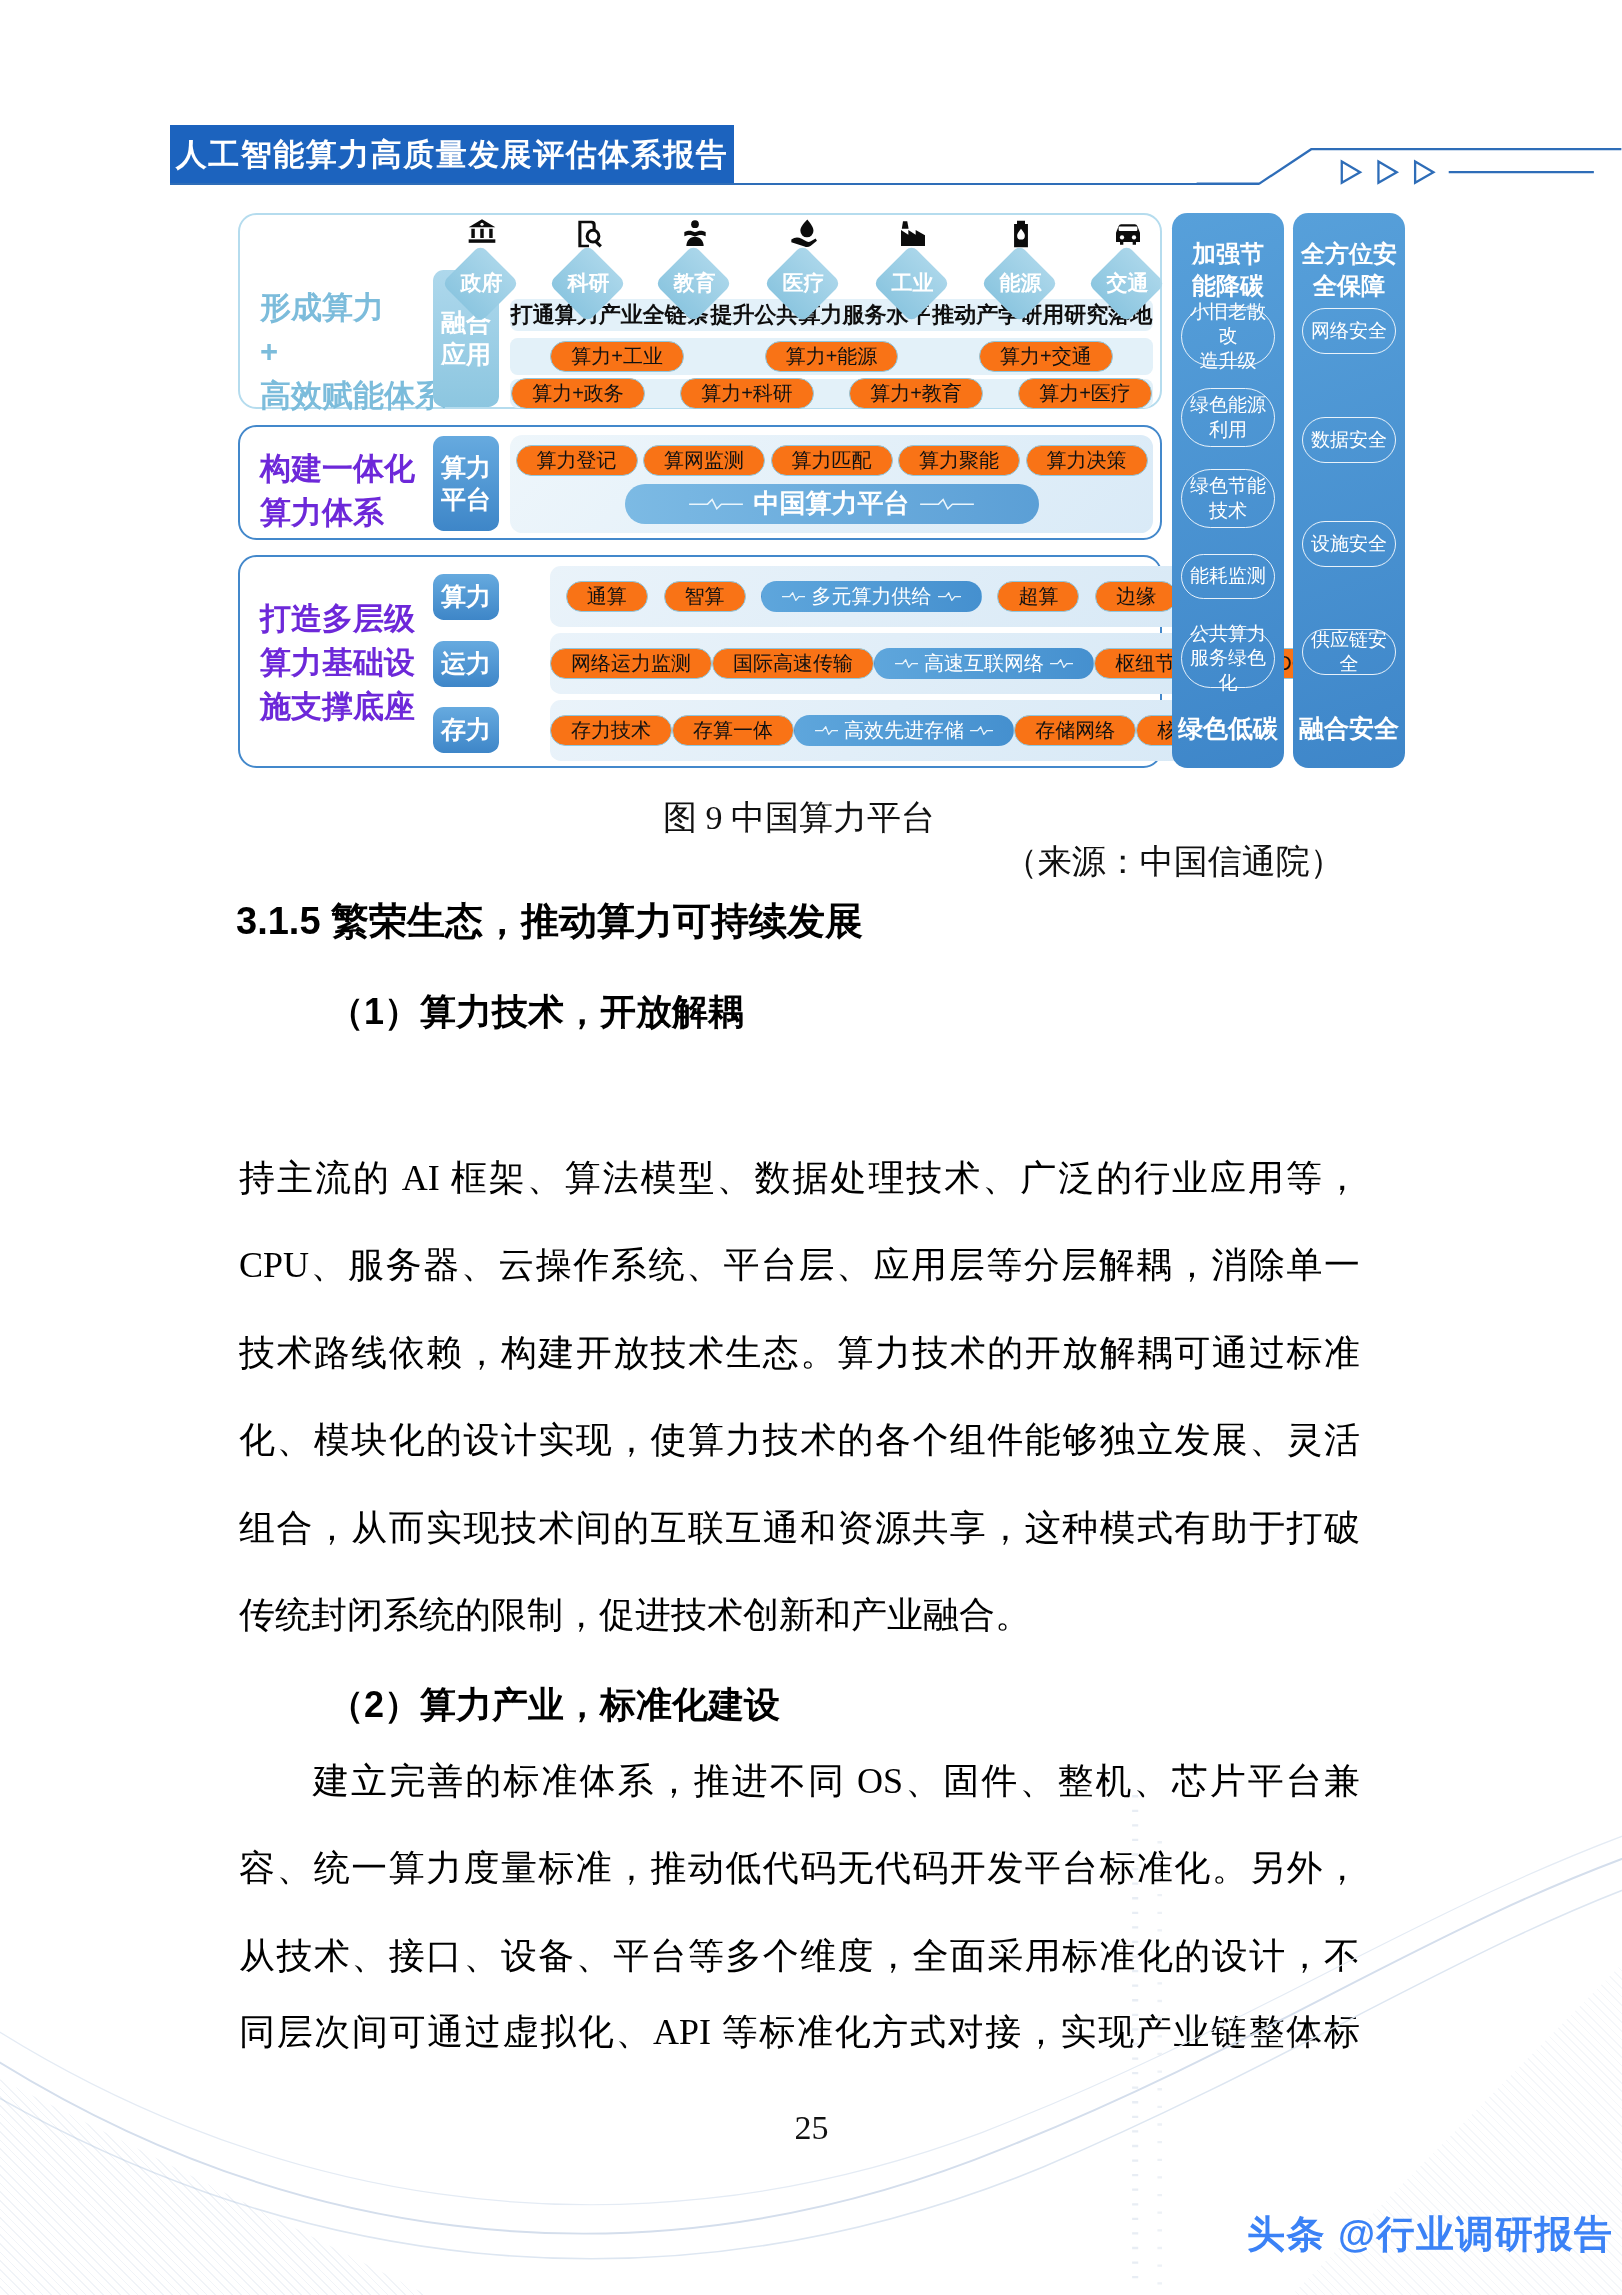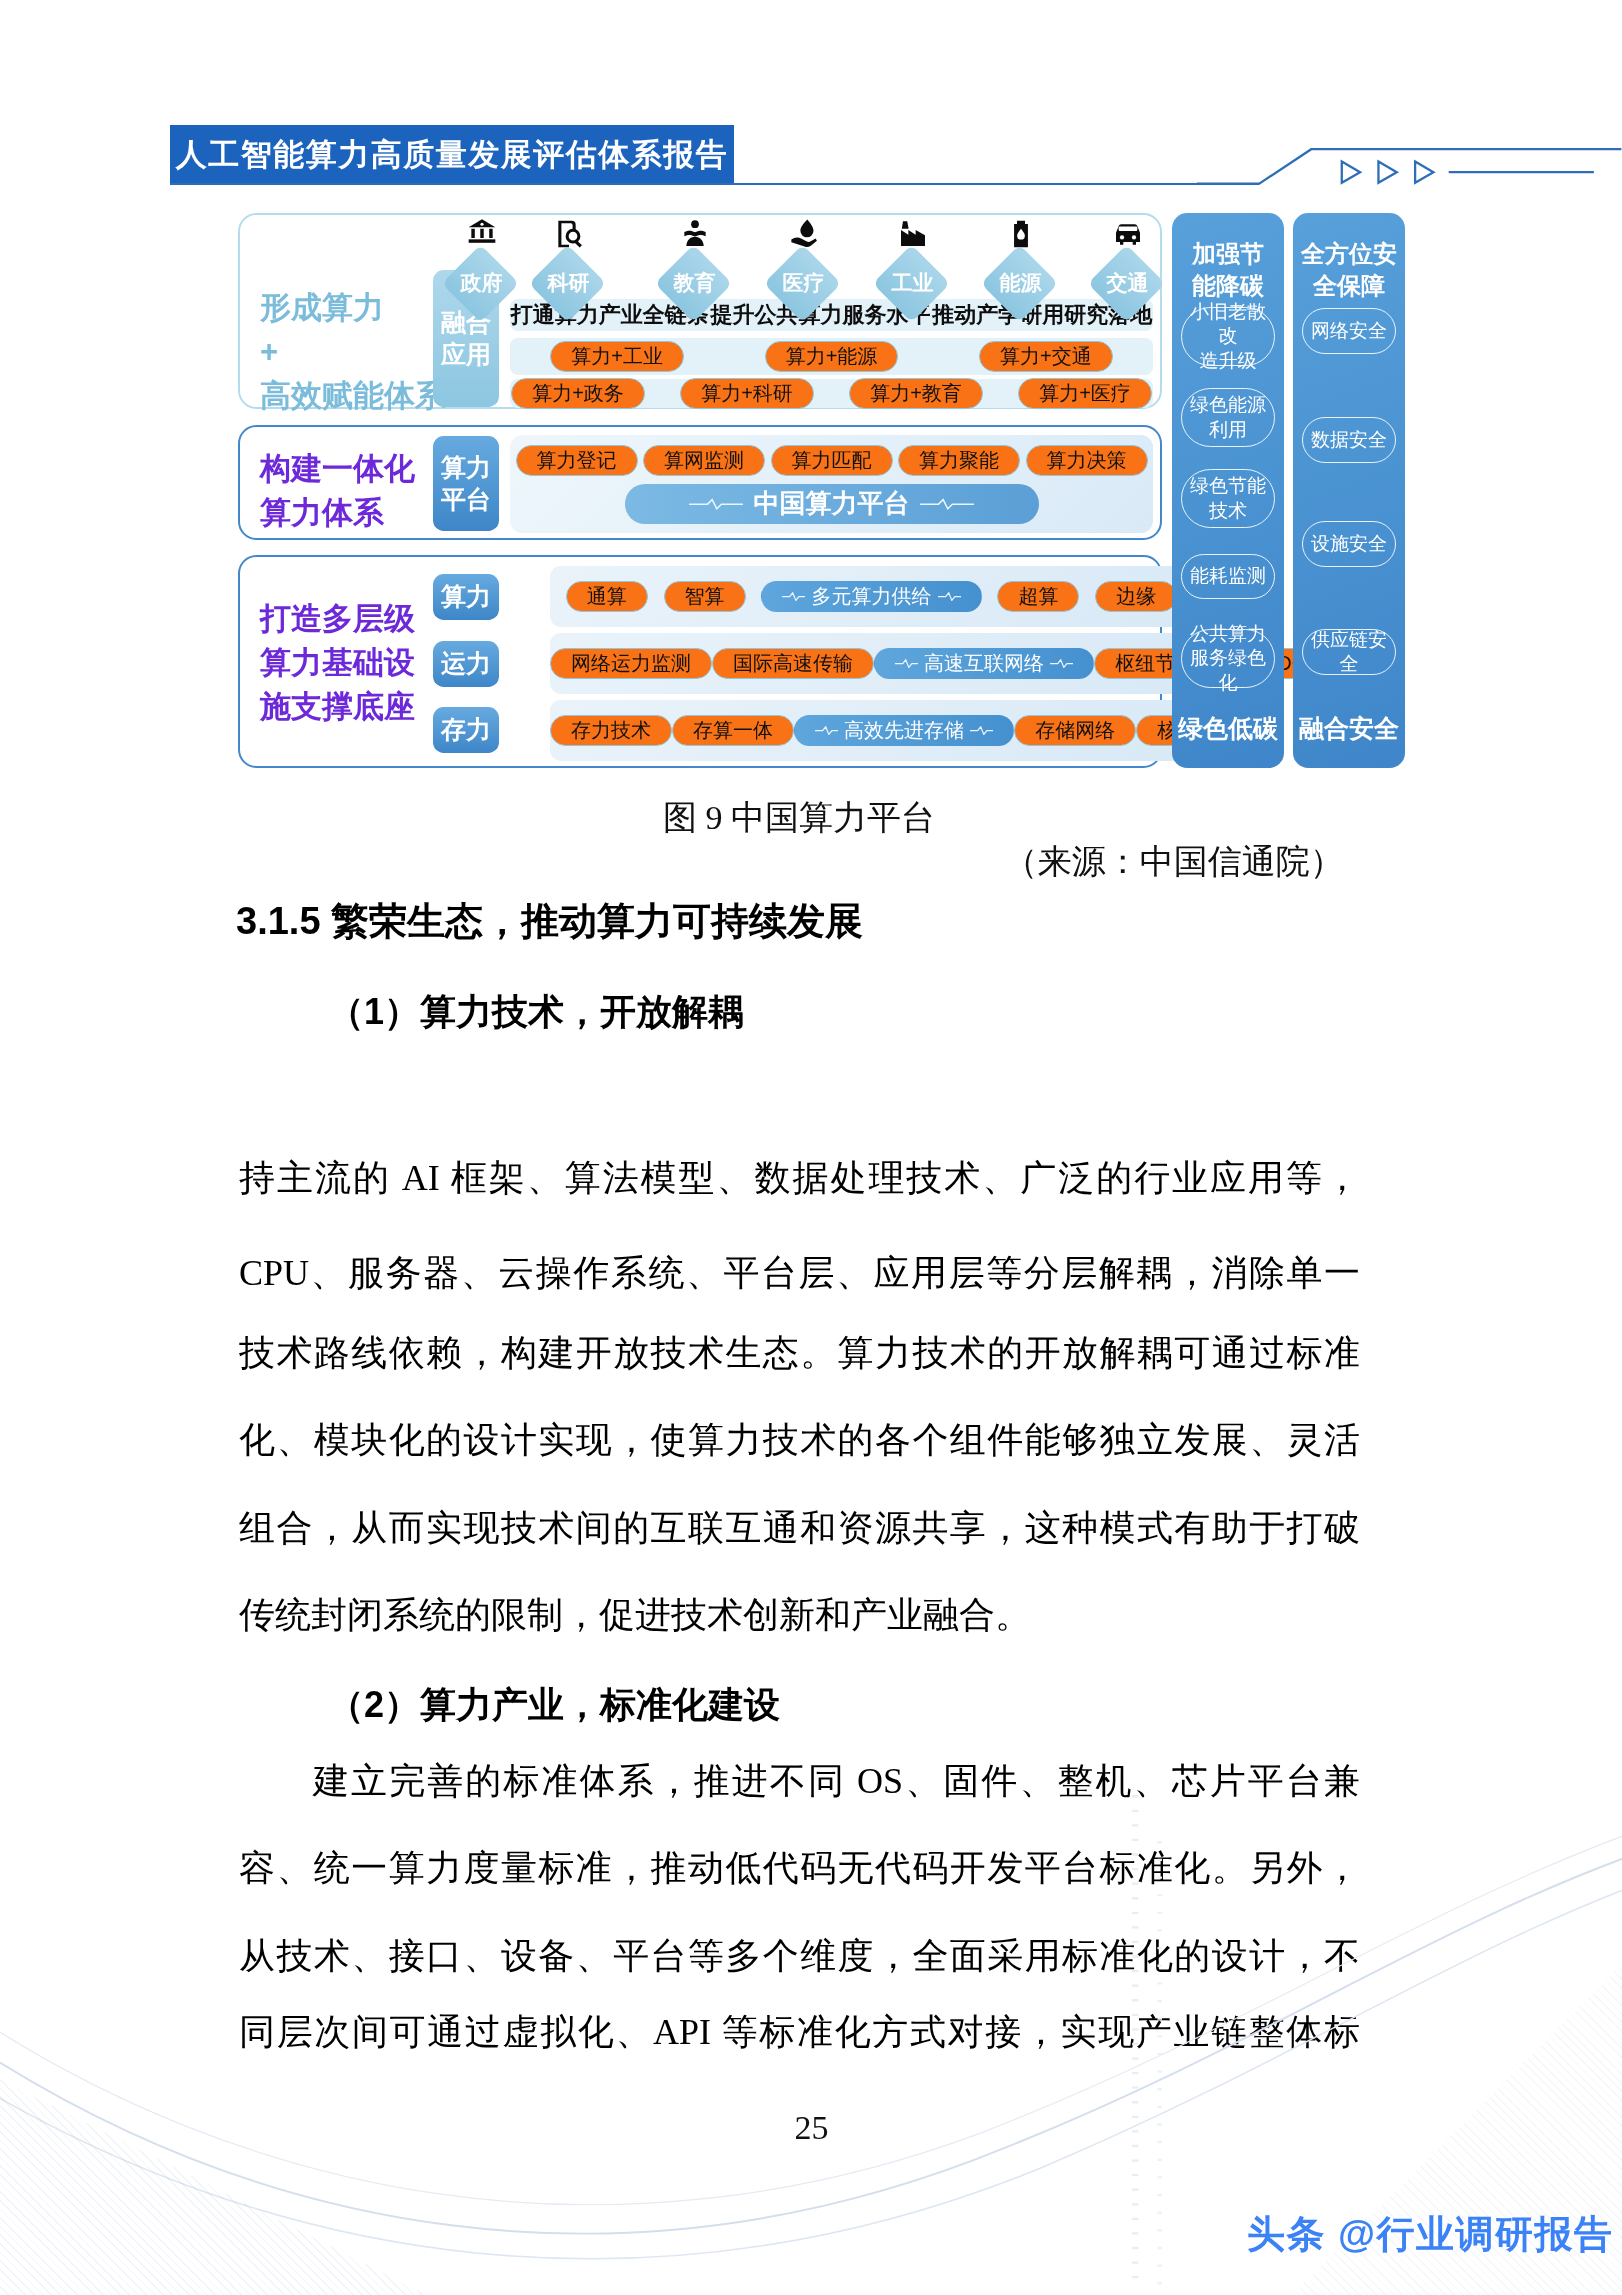--- a/index.html
+++ b/index.html
@@ -147,21 +147,21 @@
             <path d="M4 8h2.6v7H4Zm6.7 0h2.6v7h-2.6Zm6.7 0H20v7h-2.6Z"></path>
             <path d="M2 16h20v2.6H2Z"></path>
             <circle cx="12" cy="4.7" r="1.2" fill="#fff"></circle>
           </svg>
       </span>
       <span class="diamond-wrap">
           <span class="diamond"></span>
         <span class="dlabel">政府</span>
         </span>
     </div>
-    <div class="icon-node" style="left:273px;">
+    <div class="icon-node" style="left:293px;">
       <span class="glyph">
         <svg viewBox="0 0 24 24" width="32" height="32" fill="#0c0c0c">
             <path d="M4 2h10a3 3 0 0 1 3 3v4h-2.3V5.4A1.4 1.4 0 0 0 13.3 4H6.3v16H12v2H4Z"></path>
             <circle cx="15" cy="13.6" r="4.4" fill="none" stroke="#0c0c0c" stroke-width="2.3"></circle>
             <path d="m18 16.8 3.7 3.7-1.7 1.7-3.7-3.7z"></path>
           </svg>
       </span>
       <span class="diamond-wrap">
           <span class="diamond"></span>
         <span class="dlabel">科研</span>
@@ -373,21 +373,21 @@
     </div>
   </div>
 
   <div class="caption serif">图 9 中国算力平台</div>
   <div class="source serif">（来源：中国信通院）</div>
 
   <div class="h-sec">3.1.5 繁荣生态，推动算力可持续发展</div>
   <div class="h-sub" style="top:988px;">（1）算力技术，开放解耦</div>
 
   <div class="bline serif" style="top:1155px;">持主流的 AI 框架、算法模型、数据处理技术、广泛的行业应用等，</div>
-  <div class="bline serif" style="top:1242px;margin-top:8px;">CPU、服务器、云操作系统、平台层、应用层等分层解耦，消除单一</div>
+  <div class="bline serif" style="top:1242px;">CPU、服务器、云操作系统、平台层、应用层等分层解耦，消除单一</div>
   <div class="bline serif" style="top:1330px;">技术路线依赖，构建开放技术生态。算力技术的开放解耦可通过标准</div>
   <div class="bline serif" style="top:1417px;">化、模块化的设计实现，使算力技术的各个组件能够独立发展、灵活</div>
   <div class="bline serif" style="top:1505px;">组合，从而实现技术间的互联互通和资源共享，这种模式有助于打破</div>
   <div class="bline serif short" style="top:1592px;">传统封闭系统的限制，促进技术创新和产业融合。</div>
 
   <div class="h-sub" style="top:1681px;">（2）算力产业，标准化建设</div>
 
   <div class="bline serif indent" style="top:1758px;">建立完善的标准体系，推进不同 OS、固件、整机、芯片平台兼</div>
   <div class="bline serif" style="top:1845px;">容、统一算力度量标准，推动低代码无代码开发平台标准化。另外，</div>
   <div class="bline serif" style="top:1933px;">从技术、接口、设备、平台等多个维度，全面采用标准化的设计，不</div>

